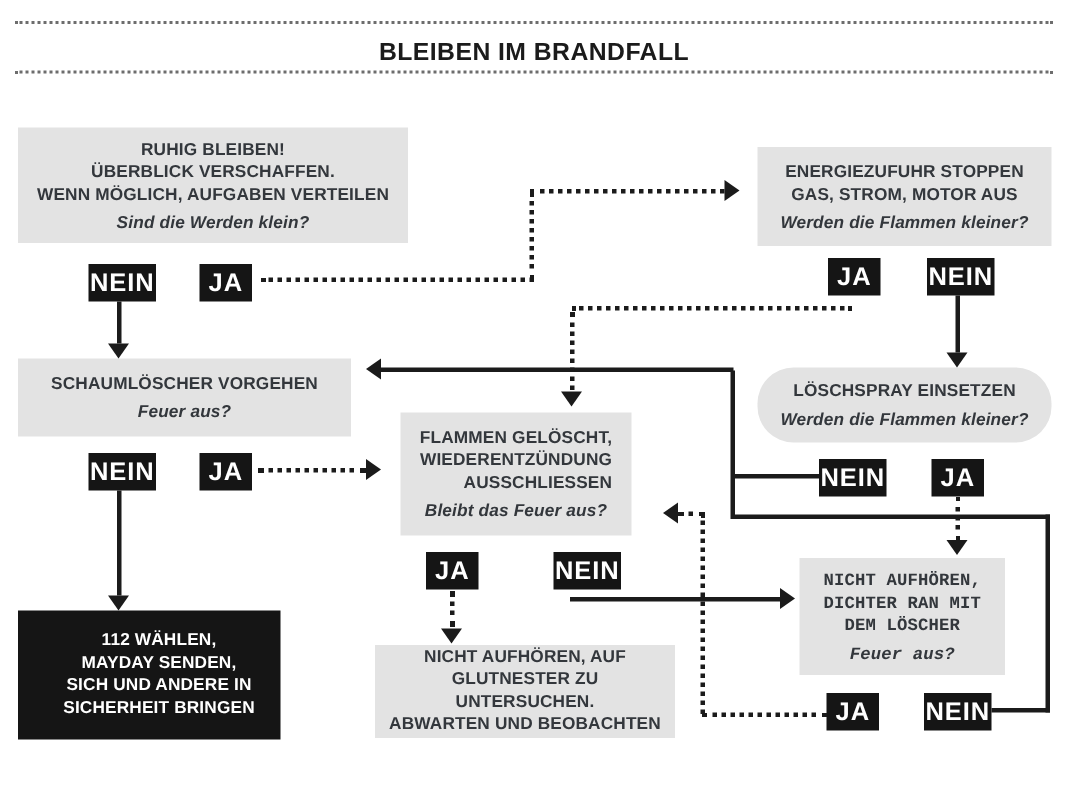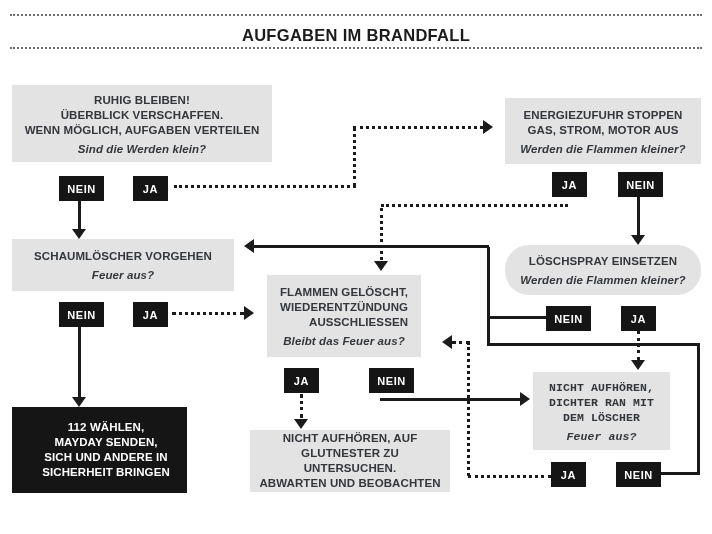--- a/index.html
+++ b/index.html
@@ -17,38 +17,38 @@
     position:absolute; background:#e3e3e3; color:#33373c;
     display:flex; flex-direction:column; justify-content:center; align-items:center;
     text-align:center; font-weight:bold; padding:4px 6px; gap:5px;
   }
   .box .t { white-space:pre-line; font-size:11.5px; line-height:15px; letter-spacing:0.1px; }
   .box .q { font-style:italic; font-size:11.5px; letter-spacing:0.1px; }
   .box.dark { background:#151515; color:#ffffff;padding-left:19px; }
   .badge {
     position:absolute; height:25px; background:#151515; color:#ffffff;
     display:flex; align-items:center; justify-content:center;
-    font-size:11px; font-weight:bold; letter-spacing:0.6px;
+    font-size:17px; font-weight:bold; letter-spacing:0.6px;
   }
   .hl { position:absolute; height:3px; background:#1b1b1b; }
   .vl { position:absolute; width:3px; background:#1b1b1b; }
   .hd { position:absolute; height:0; border-top:3px dotted #1b1b1b; }
   .vd { position:absolute; width:0; border-left:3px dotted #1b1b1b; }
   .arr { position:absolute; width:0; height:0; }
   .arrD { border-left:7px solid transparent; border-right:7px solid transparent; border-top:10px solid #1b1b1b; }
   .arrR { border-top:7px solid transparent; border-bottom:7px solid transparent; border-left:10px solid #1b1b1b; }
   .arrL { border-top:7px solid transparent; border-bottom:7px solid transparent; border-right:10px solid #1b1b1b; }
 </style>
 </head>
 <body>
 
 <div id="stage">
 
   <div class="rule" style="top:14px;"></div>
-  <div class="title">AUFGABEN IM BRANDFALL</div>
+  <div class="title">BLEIBEN IM BRANDFALL</div>
   <div class="rule" style="top:47px;"></div>
 
   <div class="box" style="left:12px; top:85px; width:260px; height:77px;">
     <div class="t">RUHIG BLEIBEN!
 ÜBERBLICK VERSCHAFFEN.
 WENN MÖGLICH, AUFGABEN VERTEILEN</div>
     <div class="q">Sind die Werden klein?</div>
   </div>
 
   <div class="box" style="left:505px; top:98px; width:196px; height:66px;">

